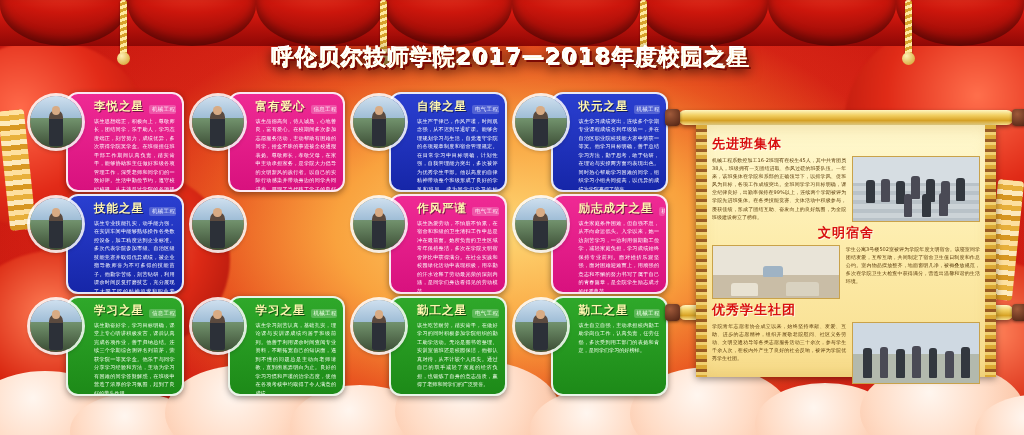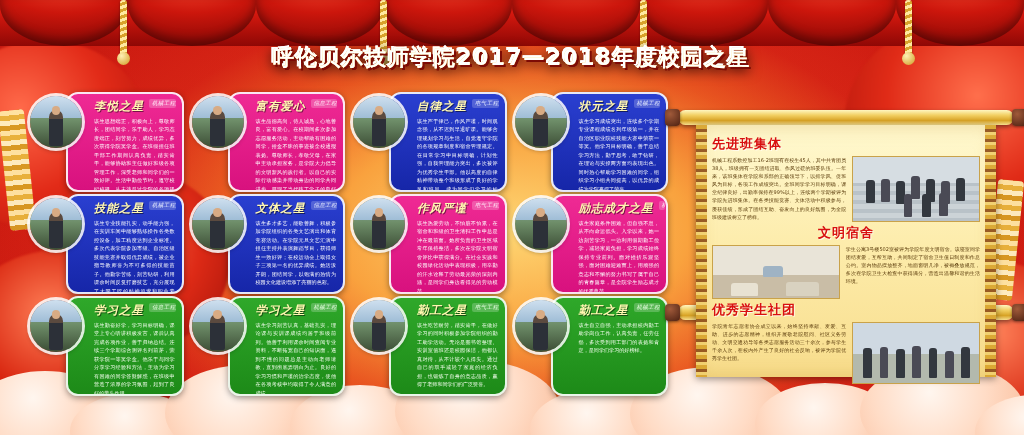--- a/index.html
+++ b/index.html
@@ -65,21 +65,21 @@
   .photo .sky{position:absolute;left:0;top:0;width:100%;height:42%;
     background:linear-gradient(180deg,#cfe0ef,#9fbdd6);}
   .photo .person{position:absolute;left:36%;top:26%;width:28%;height:70%;border-radius:7px 7px 2px 2px;
     background:linear-gradient(180deg,#5b4a3f 0 26%,#2c3038 26% 100%);}
   .photo .head{position:absolute;left:42%;top:20%;width:16%;height:16%;border-radius:50%;background:#d8ab84;}
   .body{position:absolute;left:38px;top:0;right:0;bottom:0;border-radius:12px;
     border:2px solid rgba(255,255,255,.9);box-shadow:0 2px 6px rgba(0,0,0,.4);overflow:hidden;}
   .body.pink{background:linear-gradient(180deg,#ef2a94 0%,#d8117e 100%);}
   .body.blue{background:linear-gradient(180deg,#2a3fd0 0%,#1626a8 100%);}
   .body.green{background:linear-gradient(180deg,#2fa82a 0%,#1d8a18 100%);}
-  .cap{display:flex;align-items:flex-start;gap:5px;padding:5px 6px 2px 26px;font-style:italic;}
+  .cap{display:flex;align-items:flex-end;gap:5px;padding:5px 6px 2px 26px;}
   .cap .nm{font-size:11.5px;font-weight:bold;color:#fff7b0;letter-spacing:1px;white-space:nowrap;
     text-shadow:1px 1px 0 rgba(0,0,0,.5);font-family:"DejaVu Sans","Liberation Sans",sans-serif;}
   .cap .meta{font-size:5.5px;color:#ffe9f6;background:rgba(255,255,255,.22);
     padding:1px 3px;border-radius:2px;white-space:nowrap;letter-spacing:.3px;overflow:hidden;}
   .body.blue .cap .meta{background:rgba(255,255,255,.2);color:#e6ecff;}
   .body.green .cap .meta{background:rgba(255,255,255,.22);color:#eaffe4;}
   .txt{padding:1px 7px 4px 26px;font-size:5.1px;line-height:1.66;color:#ffffff;
     text-align:justify;word-break:break-all;overflow:hidden;
     font-family:"DejaVu Sans","Liberation Sans",sans-serif;}
   .body.green .txt{color:#f4ffef;}
@@ -234,27 +234,20 @@
           </div>
           <div class="txt">该生专业技能扎实，动手能力强，在实训车间中能够熟练操作各类数控设备，加工精度达到企业标准。多次代表学院参加市级、自治区级技能竞赛并取得优异成绩，被企业指导教师誉为不可多得的技能苗子。他勤学苦练，刻苦钻研，利用课余时间反复打磨技艺，充分展现了大国工匠的精神追求和职业素养。</div>
         </div>
       </div>
       <div class="card">
         <div class="photo">
             <div class="sky"></div>
             <div class="person"></div>
             <div class="head"></div>
           </div>
-        <div class="body blue">
-          <div class="cap">
-            <span class="nm">文体之星</span>
-            <span class="meta">信息工程系 计算机网络 17-2班 孙倩</span>
-          </div>
-          <div class="txt">该生多才多艺，能歌善舞，积极参加学院组织的各类文艺演出和体育竞赛活动。在学院元旦文艺汇演中担任主持并表演舞蹈节目，获得师生一致好评；在校运动会上取得女子三项第一名的优异成绩。她活泼开朗，团结同学，以饱满的热情为校园文化建设增添了亮丽的色彩。</div>
-        </div>
       </div>
       <div class="card">
         <div class="photo">
             <div class="sky"></div>
             <div class="person"></div>
             <div class="head"></div>
           </div>
         <div class="body pink">
           <div class="cap">
             <span class="nm">作风严谨</span>

